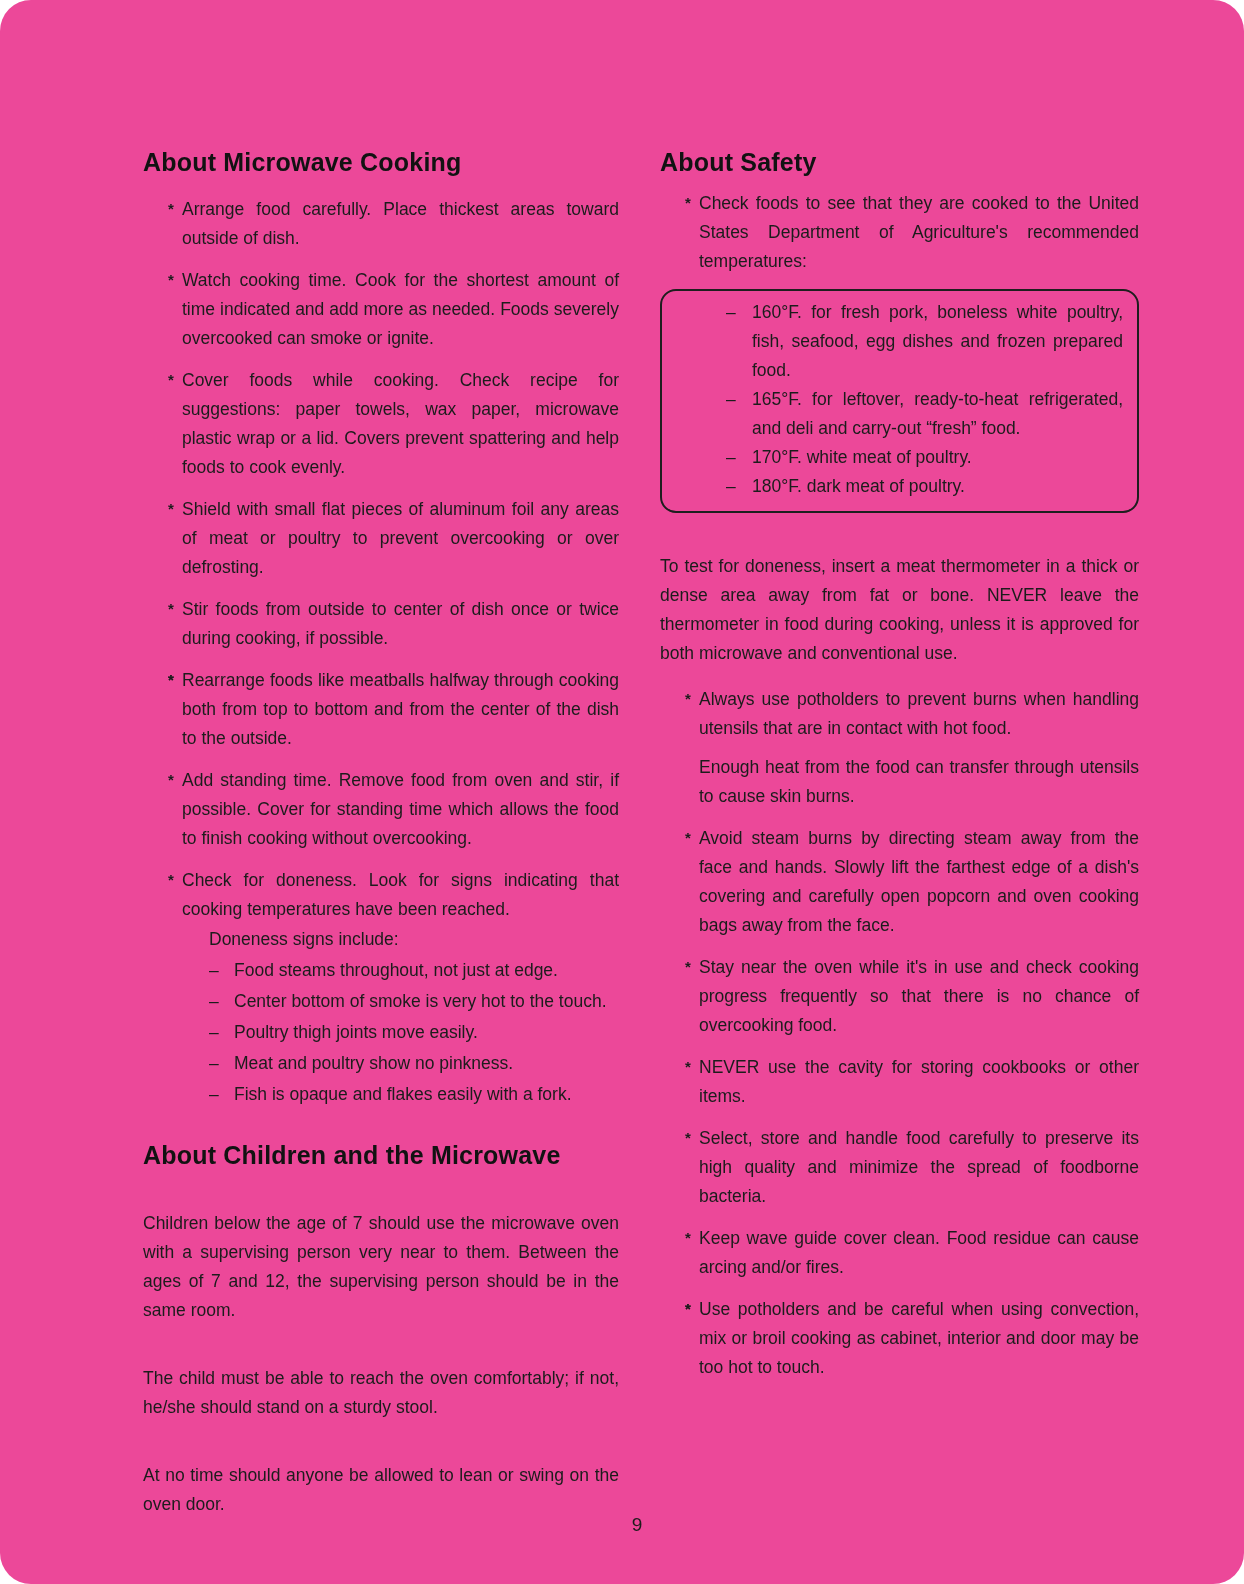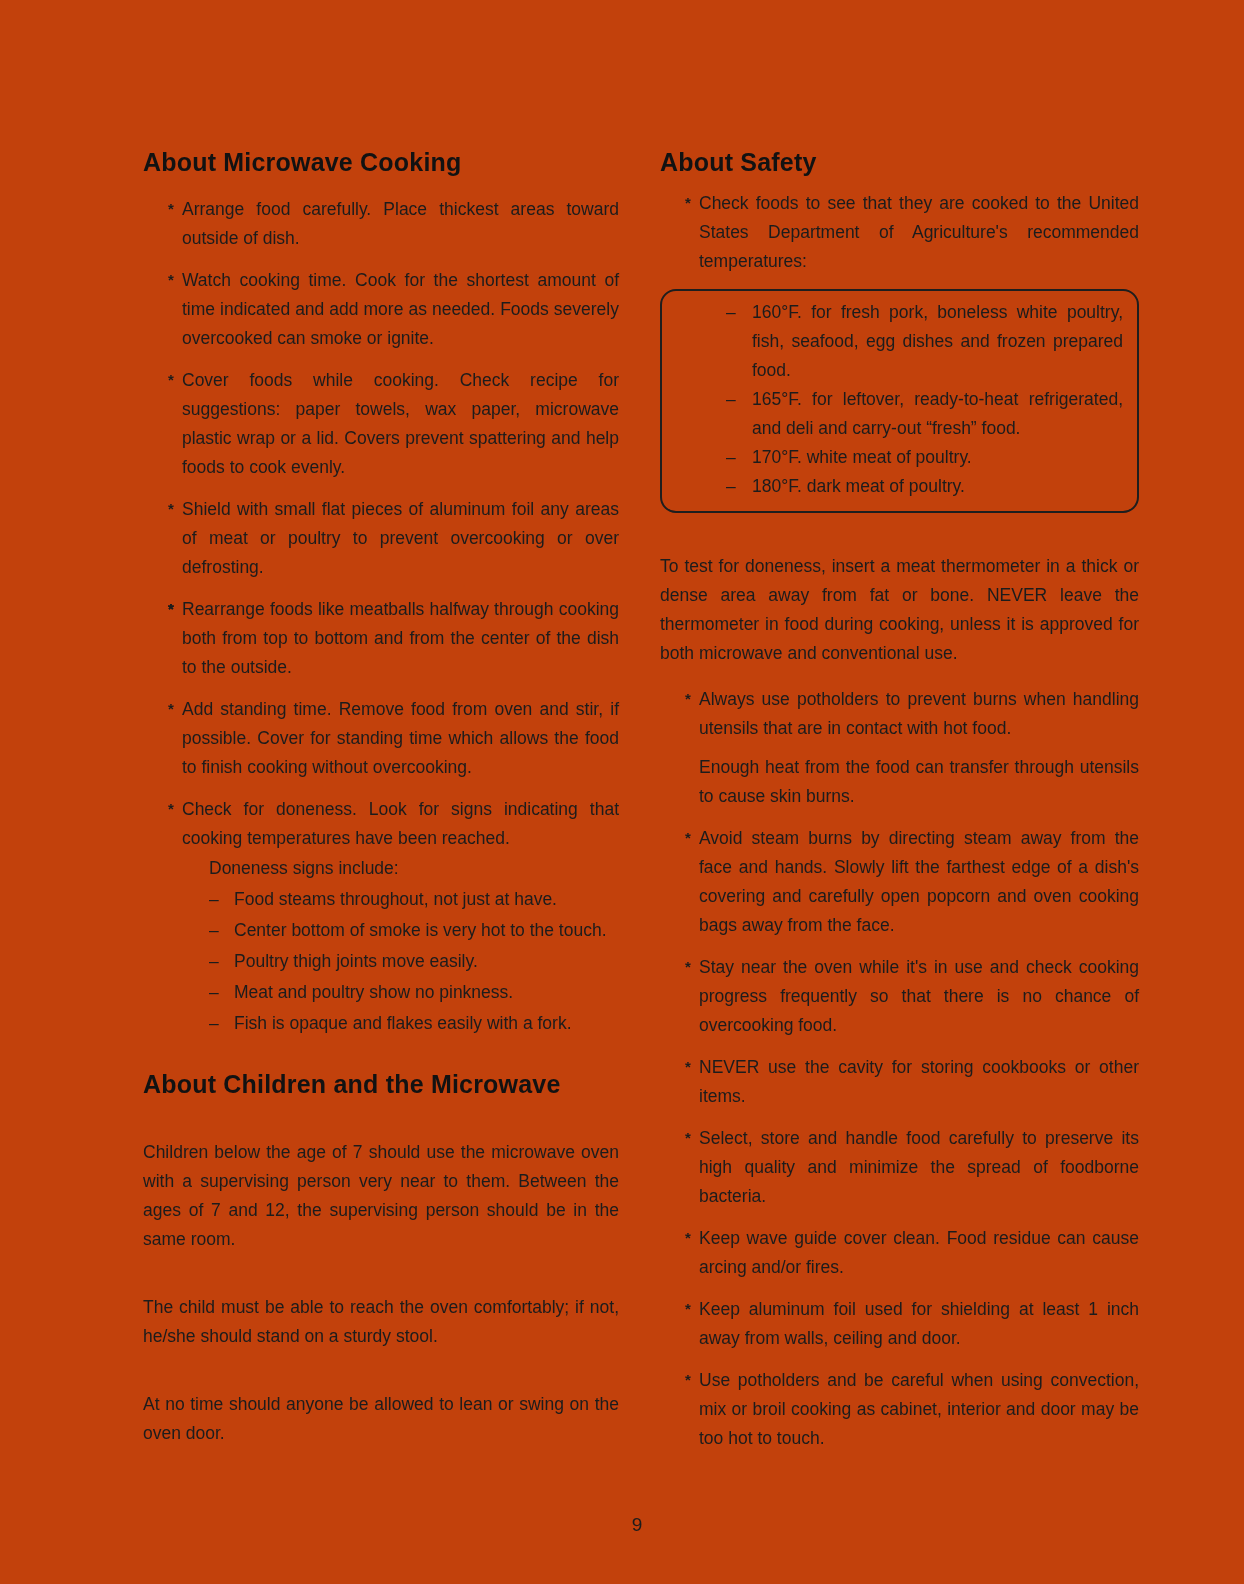--- a/index.html
+++ b/index.html
@@ -8,22 +8,23 @@
     width: 1244px;
     height: 1584px;
     position: relative;
     font-family: "Liberation Sans", "DejaVu Sans", sans-serif;
     color: #1a1a1a;
     -webkit-font-smoothing: antialiased;
   }
   .page {
     position: absolute;
     inset: 0;
-    background: #c2410c;
+    background: #ec4899;
     overflow: hidden;
+    border-radius: 31px;
   }
   .col {
     position: absolute;
     top: 148px;
   }
   .col-left  { left: 143px; width: 476px; }
   .col-right { left: 660px; width: 479px; }
 
   h2.section-title {
     font-size: 25px;
@@ -119,40 +120,41 @@
       <div class="bullet body-text">
         <span class="mark">*</span>
         <span>Cover foods while cooking. Check recipe for suggestions: paper towels, wax paper, microwave plastic wrap or a lid. Covers prevent spattering and help foods to cook evenly.</span>
       </div>
       <div class="bullet body-text">
         <span class="mark">*</span>
         <span>Shield with small flat pieces of aluminum foil any areas of meat or poultry to prevent overcooking or over defrosting.</span>
       </div>
       <div class="bullet body-text">
         <span class="mark">*</span>
+        <span>Stir foods from outside to center of dish once or twice during cooking, if possible.</span>
       </div>
       <div class="bullet body-text">
         <span class="mark">*</span>
       </div>
       <div class="bullet body-text">
         <span class="mark">*</span>
         <span>Rearrange foods like meatballs halfway through cooking both from top to bottom and from the center of the dish to the outside.</span>
       </div>
       <div class="bullet body-text">
         <span class="mark">*</span>
         <span>Add standing time. Remove food from oven and stir, if possible. Cover for standing time which allows the food to finish cooking without overcooking.</span>
       </div>
 
       <div class="bullet body-text" style="margin-bottom:0;">
         <span class="mark">*</span>
         <span>Check for doneness. Look for signs indicating that cooking temperatures have been reached.</span>
         <div class="sub-label">Doneness signs include:</div>
         <div class="dash-item">
           <span class="dash">–</span>
-          <span>Food steams throughout, not just at have.</span>
+          <span>Food steams throughout, not just at edge.</span>
         </div>
         <div class="dash-item">
           <span class="dash">–</span>
           <span>Center bottom of smoke is very hot to the touch.</span>
         </div>
         <div class="dash-item">
           <span class="dash">–</span>
           <span>Poultry thigh joints move easily.</span>
         </div>
         <div class="dash-item">
@@ -226,21 +228,20 @@
       <div class="bullet body-text">
         <span class="mark">*</span>
         <span>Select, store and handle food carefully to preserve its high quality and minimize the spread of foodborne bacteria.</span>
       </div>
       <div class="bullet body-text">
         <span class="mark">*</span>
         <span>Keep wave guide cover clean. Food residue can cause arcing and/or fires.</span>
       </div>
       <div class="bullet body-text">
         <span class="mark">*</span>
-        <span>Keep aluminum foil used for shielding at least 1 inch away from walls, ceiling and door.</span>
       </div>
       <div class="bullet body-text">
         <span class="mark">*</span>
         <span>Use potholders and be careful when using convection, mix or broil cooking as cabinet, interior and door may be too hot to touch.</span>
       </div>
     </section>
   </div>
 
   <div class="page-number">9</div>
 </div>

